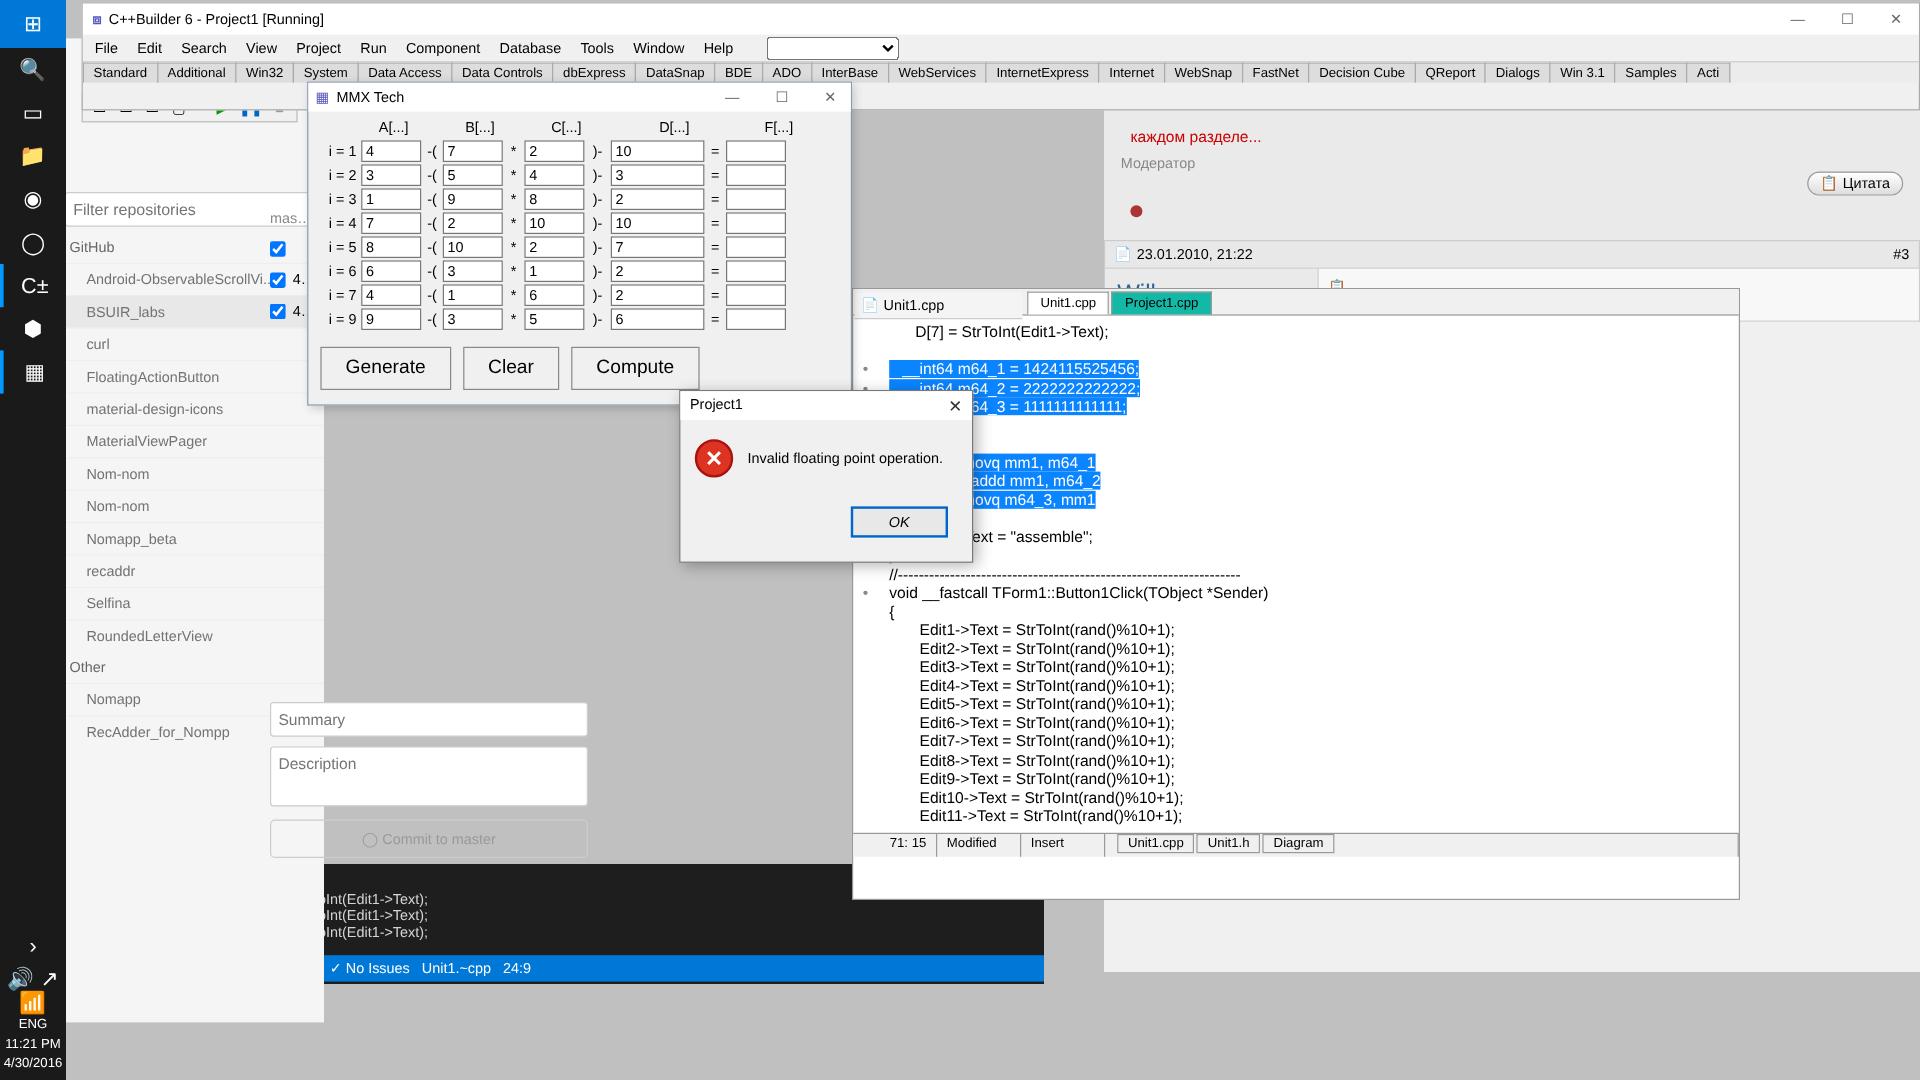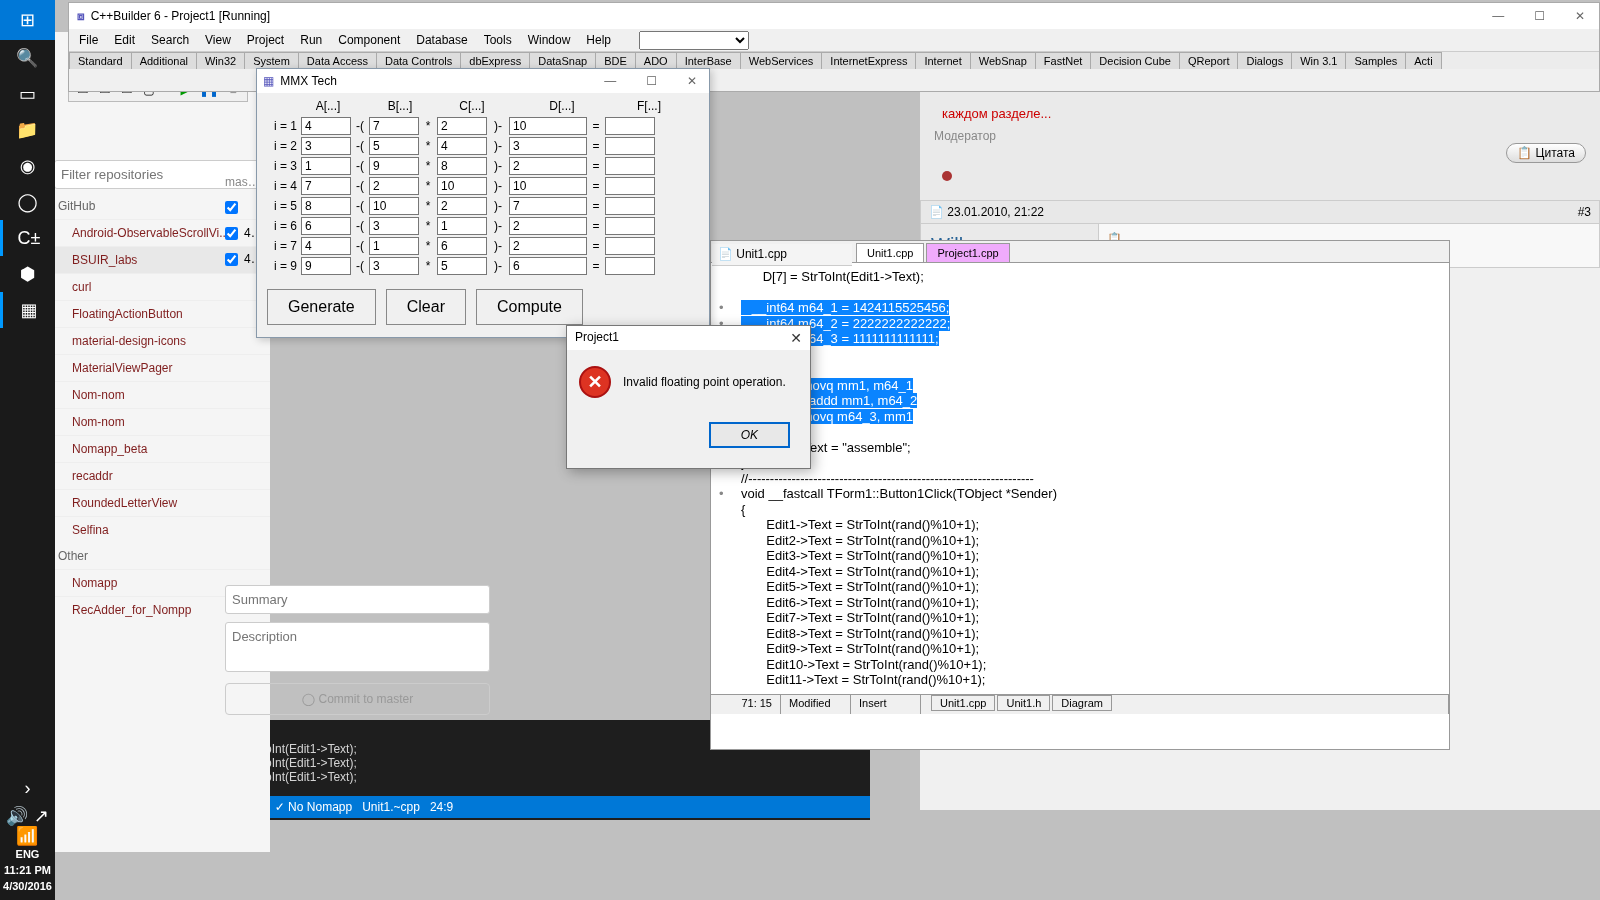--- a/index.html
+++ b/index.html
@@ -5,28 +5,28 @@
     * { margin: 0; padding: 0; box-sizing: border-box; font-family: "Segoe UI", Tahoma, sans-serif; }
     body { width: 1600px; height: 900px; overflow: hidden; background: #c0c0c0; position: relative; font-size: 12px; }
     
     
     .taskbar { position: absolute; left: 0; top: 0; bottom: 0; width: 55px; background: #1a1a1a; z-index: 100; display: flex; flex-direction: column; }
     .taskbar-top { flex: 1; }
     .taskbar-icon { width: 55px; height: 36px; display: flex; align-items: center; justify-content: center; color: #fff; font-size: 18px; cursor: pointer; }
     .taskbar-icon.start { background: #0078d7; height: 40px; }
     .taskbar-icon.active { border-left: 3px solid #0099ff; }
     .taskbar-bottom { display: flex; flex-direction: column; color: #fff; font-size: 11px; text-align: center; padding-bottom: 6px; }
-    .taskbar-time { padding: 2px 0; font-weight: bold; }
+    .taskbar-time { padding: 2px 0; }
     
     
     .gh-bg { position: absolute; left: 50px; top: 0; width: 220px; height: 820px; background: #f5f5f5; z-index: 5; margin-top: 32px; }
     .gh-filter { margin: 128px 4px 4px 4px; }
     .gh-filter input { width: 100%; padding: 6px; border: 1px solid #ccc; border-radius: 3px; }
     .gh-section { padding: 6px 8px; color: #666; font-size: 12px; }
-    .gh-item { padding: 6px 8px 6px 22px; color: #7f1d1d; font-size: 12px; cursor: pointer; border-top: 1px solid #eee; }
+    .gh-item { padding: 6px 8px 6px 22px; color: #737373; font-size: 12px; cursor: pointer; border-top: 1px solid #eee; }
     .gh-item.sel { background: #e8e8e8; }
     
     
     .dark-editor { position: absolute; left: 170px; top: 720px; width: 700px; height: 100px; background: #1e1e1e; color: #d4d4d4; font-family: Consolas, monospace; font-size: 12px; padding: 8px; z-index: 3; }
     .dark-status { position: absolute; left: 170px; top: 796px; width: 700px; height: 22px; background: #0078d7; color: #fff; font-size: 12px; line-height: 22px; padding: 0 8px; z-index: 3; }
     .gutter-num { color: #6a6a6a; display: inline-block; width: 30px; }
     
     
     .forum { position: absolute; right: 0; top: 90px; width: 680px; height: 720px; background: #f0f0f0; z-index: 4; }
     .forum-top { padding: 8px; color: #c00; font-size: 13px; }
@@ -49,21 +49,21 @@
     .tb-icon { width: 20px; height: 16px; display: inline-flex; align-items: center; justify-content: center; border: 1px solid transparent; cursor: pointer; }
     .palette-tabs { display: flex; overflow: hidden; font-size: 11px; background: #ececec; border-top: 1px solid #ccc; }
     .palette-tab { padding: 2px 8px; border: 1px solid #aaa; border-bottom: none; background: #ddd; margin-right: -1px; cursor: pointer; white-space: nowrap; }
     
     
     .code-panel { position: absolute; left: 710px; top: 240px; width: 740px; height: 510px; background: #fff; z-index: 6; border: 1px solid #999; }
     .code-tree { position: absolute; left: 712px; top: 278px; width: 140px; height: 45px; background: #fff; border: 1px solid #999; z-index: 6; font-size: 12px; padding: 2px; }
     .code-filebar { position: absolute; left: 712px; top: 244px; width: 140px; height: 22px; background: #f4f4f4; border-bottom: 1px solid #ccc; z-index: 7; font-size: 12px; padding: 3px 6px; }
     .code-tabs { display: flex; height: 22px; background: #f0f0f0; border-bottom: 1px solid #999; padding-left: 145px; }
     .code-tab { padding: 3px 10px; border: 1px solid #999; border-bottom: none; margin-top: 2px; margin-right: 2px; background: #fff; font-size: 11px; cursor: pointer; }
-    .code-tab.inactive { background: #f0abfc; }
+    .code-tab.inactive { background: #14b8a6; }
     .code-body { font-family: Consolas, monospace; font-size: 13px; padding: 6px 0 6px 30px; line-height: 15.5px; position: relative; }
     .code-line { white-space: pre; }
     .code-line.dot::before { content: "•"; position: absolute; left: 8px; color: #888; }
     .code-hl { background: #0a84ff; color: #fff; display: inline; }
     .code-status { height: 20px; border-top: 1px solid #999; display: flex; font-size: 11px; background: #f0f0f0; }
     .code-status-cell { border-right: 1px solid #999; padding: 2px 8px; }
     .btab { border: 1px solid #999; padding: 1px 8px; margin: 1px 0 0 2px; }
     
     
     .mmx { position: absolute; left: 256px; top: 68px; width: 454px; height: 270px; background: #f0f0f0; border: 1px solid #8899aa; z-index: 20; box-shadow: 2px 2px 8px rgba(0,0,0,0.2); }
@@ -137,22 +137,22 @@
       <div class="gh-item">Android-ObservableScrollVi...</div>
       <div class="gh-item sel">BSUIR_labs</div>
       <div class="gh-item">curl</div>
       <div class="gh-item">FloatingActionButton</div>
       <div class="gh-item">material-design-icons</div>
       <div class="gh-item">MaterialViewPager</div>
       <div class="gh-item">Nom-nom</div>
       <div class="gh-item">Nom-nom</div>
       <div class="gh-item">Nomapp_beta</div>
       <div class="gh-item">recaddr</div>
+      <div class="gh-item">Selfina</div>
       <div class="gh-item">RoundedLetterView</div>
-      <div class="gh-item">Selfina</div>
     </div>
   <div class="gh-section">Other</div>
   <div id="gh-list2">
       <div class="gh-item">Nomapp</div>
       <div class="gh-item">RecAdder_for_Nompp</div>
     </div>
 </div>
 
 <div class="commit-area">
   <input placeholder="Summary" style="">
@@ -180,21 +180,21 @@
 
 <div class="dark-editor">
   <div><span class="gutter-num">47</span></div>
   <div><span class="gutter-num">48</span><span>C[0] = StrToInt(Edit1-&gt;Text);</span></div>
   <div><span class="gutter-num">49</span><span>C[1] = StrToInt(Edit1-&gt;Text);</span></div>
   <div><span class="gutter-num">50</span><span>C[2] = StrToInt(Edit1-&gt;Text);</span></div>
 </div>
 <div class="dark-status">
   <span>File 0</span>&nbsp;&nbsp;
   <span style="opacity:0.7">Project 0</span>&nbsp;&nbsp;
-  <span>✓ No Nomapp</span>&nbsp;&nbsp;
+  <span>✓ No Issues</span>&nbsp;&nbsp;
   <span>Unit1.~cpp</span>&nbsp;&nbsp;
   <span>24:9</span>
 </div>
 
 <div class="forum">
   <div style="padding:8px 14px; background:#eaeaea;">
     <div class="forum-top">каждом разделе...</div>
     <div class="forum-mod">Модератор</div>
     <div style="text-align:right"><span class="quote-btn">📋 <span>Цитата</span></span></div>
     <span class="forum-bullet"></span>

